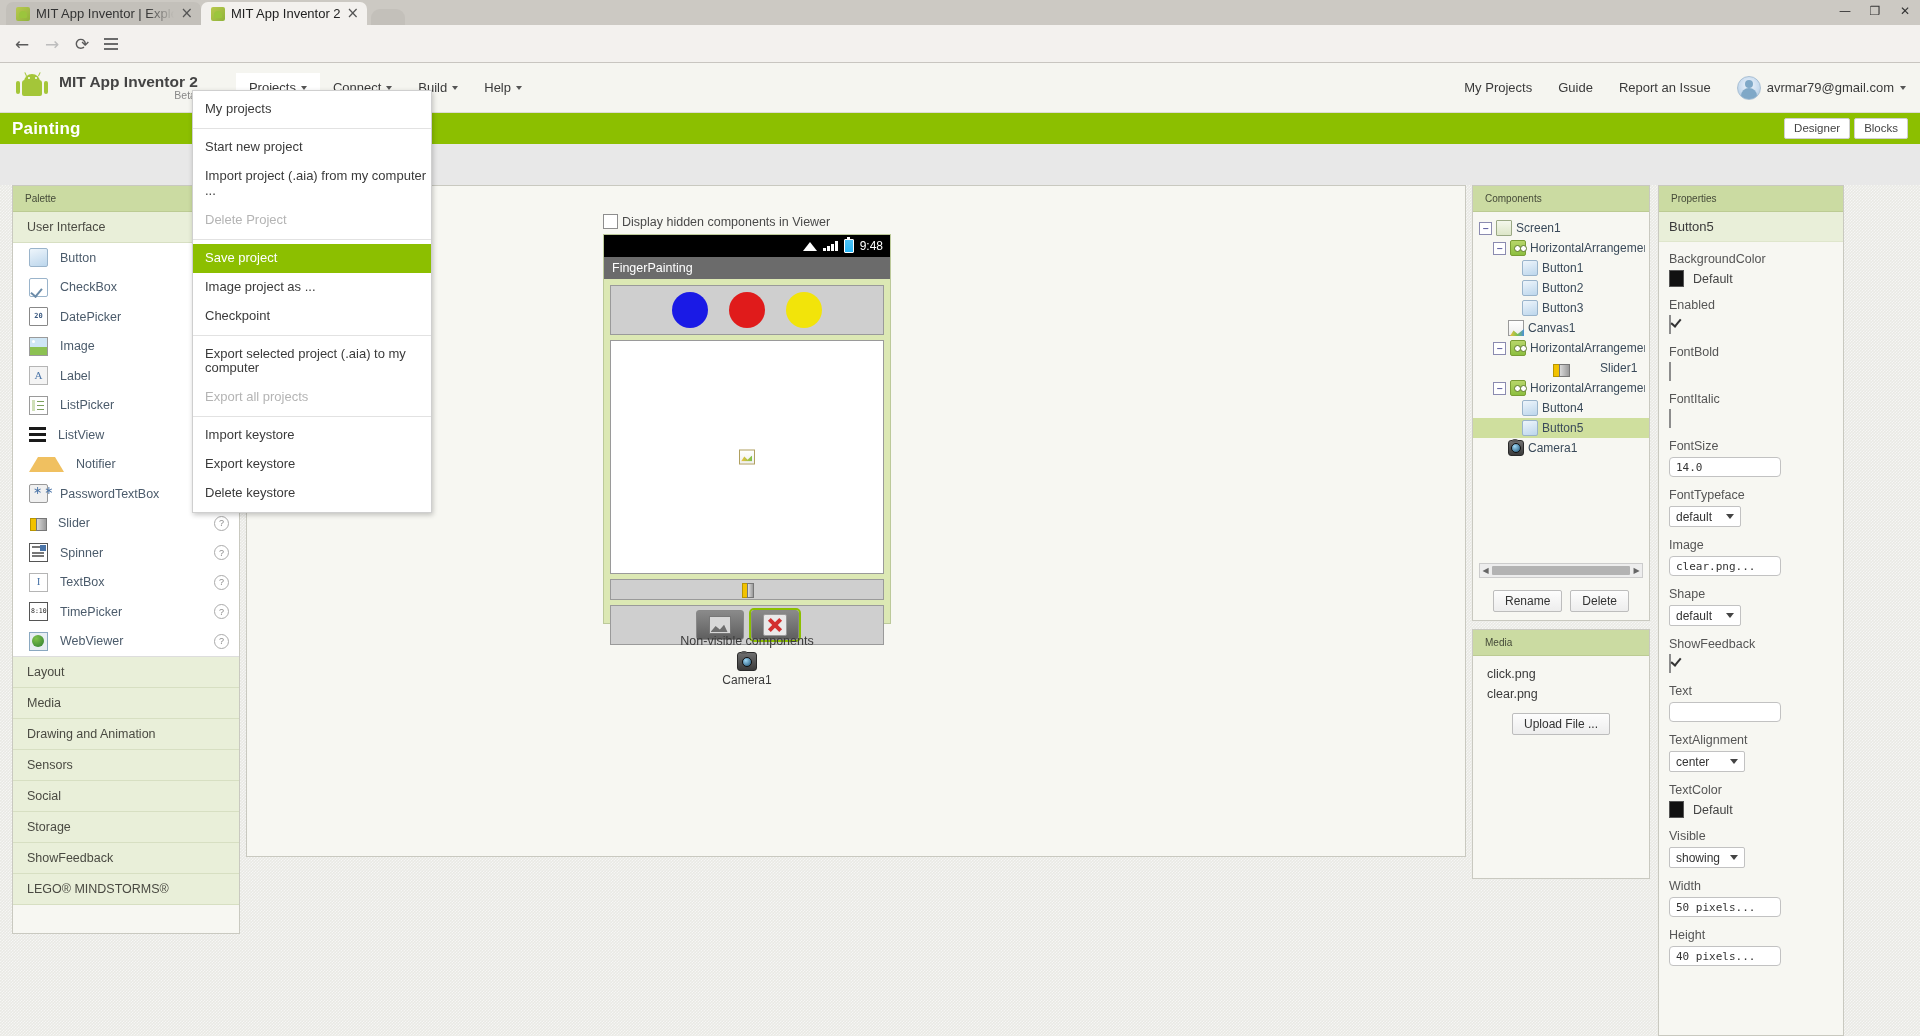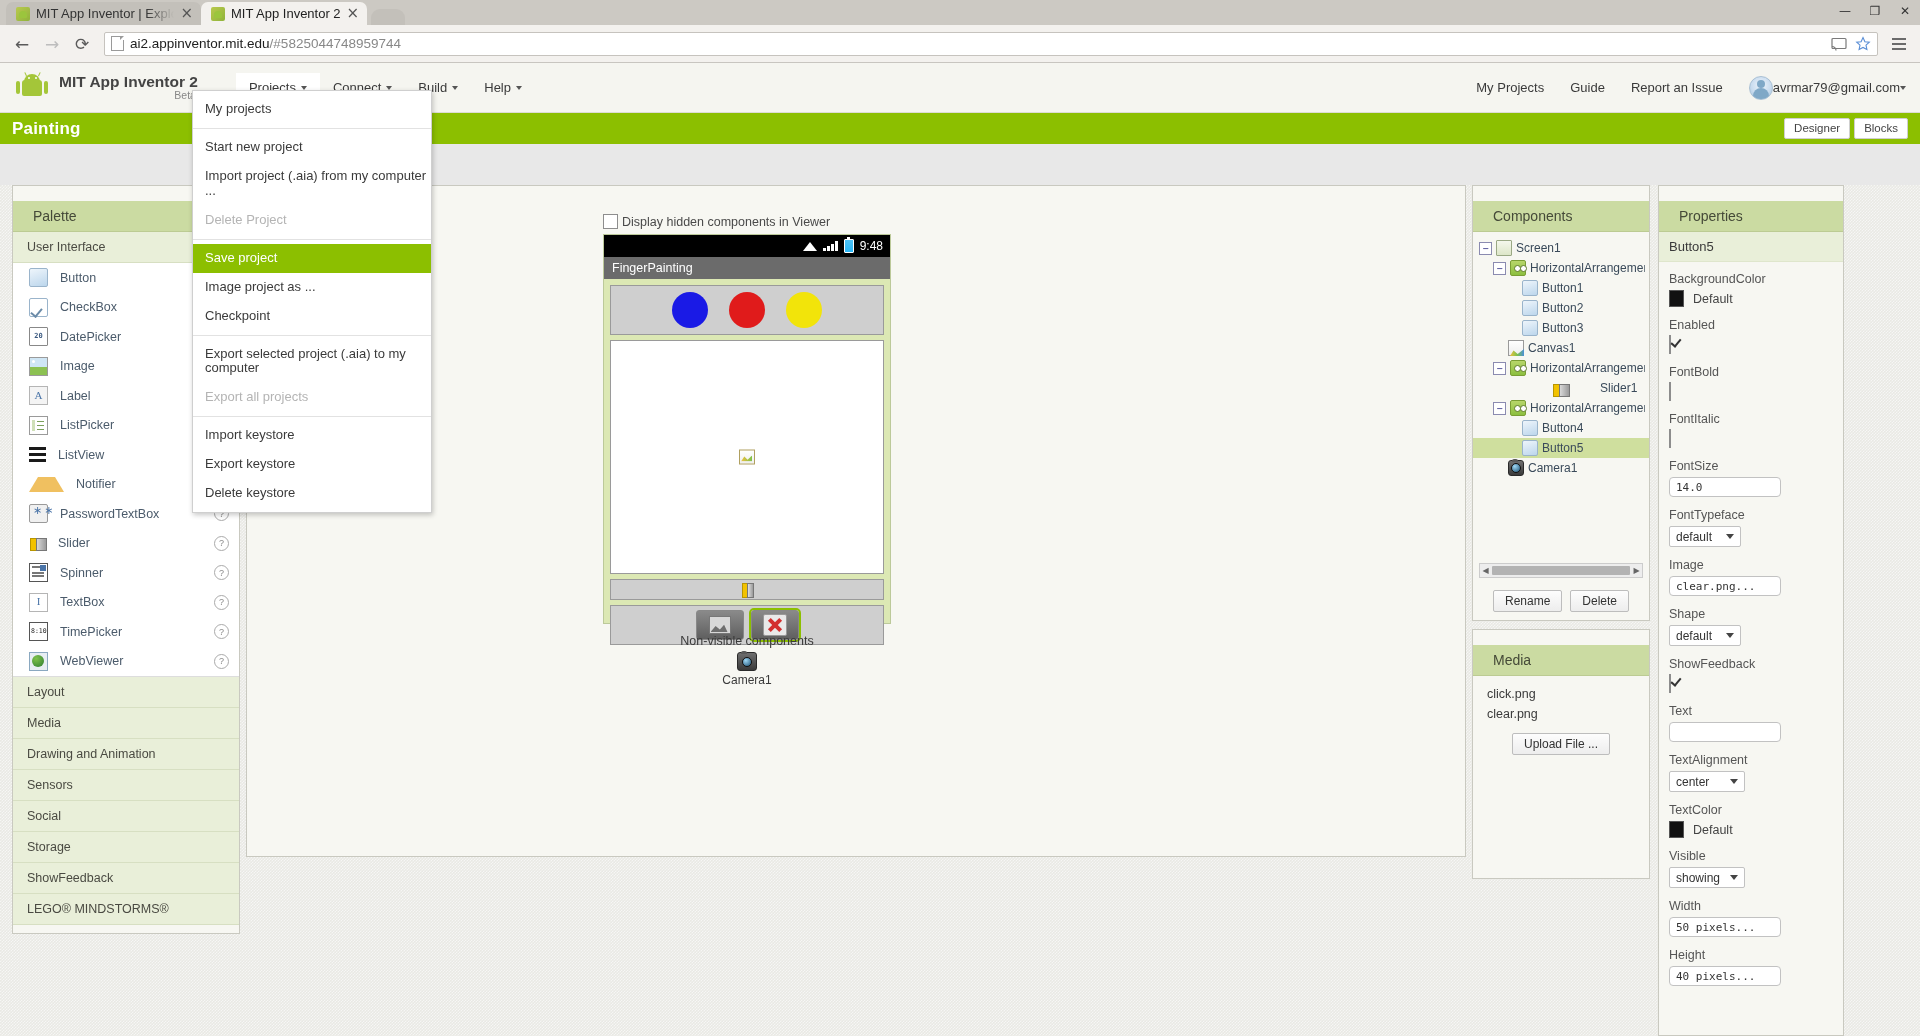--- a/index.html
+++ b/index.html
@@ -137,21 +137,21 @@
     border:1px solid #a9c0d4;position:relative;overflow:hidden;flex:0 0 22px;
   }
   #avatar-ico::after{
     content:"";position:absolute;left:50%;top:54%;width:16px;height:14px;
     transform:translateX(-50%);border-radius:8px 8px 0 0;background:#7fa8c7;
   }
   #avatar-ico::before{
     content:"";position:absolute;left:50%;top:16%;width:8px;height:8px;
     transform:translateX(-50%);border-radius:50%;background:#7fa8c7;z-index:2;
   }
-  #user-email{display:flex;align-items:center;}
+  #user-email{display:flex;align-items:center;gap:6px;}
 
   
   #project-bar{
     height:31px;background:#8cbf00;display:flex;align-items:center;
     padding:0 12px;box-sizing:border-box;position:relative;
   }
   #project-name{
     color:#fff;font-size:17px;font-weight:bold;letter-spacing:.2px;
   }
   #view-toggle{margin-left:auto;display:flex;gap:4px;}
@@ -164,24 +164,23 @@
   #work-area{
     position:absolute;left:0;top:185px;width:1920px;height:851px;
     background:#e9e9e4;
     background-image:
       linear-gradient(45deg,rgba(255,255,255,.55) 25%,transparent 25%,transparent 75%,rgba(255,255,255,.55) 75%),
       linear-gradient(45deg,rgba(255,255,255,.55) 25%,transparent 25%,transparent 75%,rgba(255,255,255,.55) 75%);
     background-size:3px 3px;background-position:0 0,1.5px 1.5px;
   }
   .panel{background:#f7f7f2;border:1px solid #c9c9c0;box-sizing:border-box;}
   .panel-head{
-    background:#cbdba2;color:#454a38;font-size:14px;
-    padding:7px 20px;box-sizing:border-box;
+    background:#cbdba2;color:#454a38;font-size:10px;
+    padding:7px 12px;box-sizing:border-box;
     border-bottom:1px solid #bccb93;
-    margin-top:15px;
   }
 
   
   #palette{position:absolute;left:12px;top:0;width:228px;height:749px;}
   .pal-cat{
     background:#e9efd9;color:#4a4a42;font-size:12.5px;
     padding:8px 10px 8px 14px;box-sizing:border-box;
     border-bottom:1px solid #d7dfc2;
   }
   .pal-cat.first{border-top:none;}
@@ -456,33 +455,20 @@
     <div id="wincontrols">
       <div class="wc-min">—</div>
       <div class="wc-max">❐</div>
       <div class="wc-close">✕</div>
     </div>
   </div>
   <div id="navbar">
     <div class="navbtn">←</div>
     <div class="navbtn dim">→</div>
     <div class="navbtn">⟳</div>
-    <div id="omnibox">
-      <span class="pageicon"></span>
-      <span id="urltext"><span>ai2.appinventor.mit.edu</span><span class="urlpath">/#5825044748959744</span></span>
-      <span id="omni-right">
-        <svg class="omni-ico" viewBox="0 0 16 16">
-            <rect x="1" y="2.5" width="14" height="10" rx="1" fill="none" stroke="#7a7a7a" stroke-width="1.2"></rect>
-            <path d="M1 10.5a4 4 0 014 4" fill="none" stroke="#7a7a7a" stroke-width="1.2"></path>
-          </svg>
-        <svg class="omni-ico" viewBox="0 0 16 16">
-            <path d="M8 1.6l1.9 4.1 4.4.5-3.3 3 0.9 4.3L8 11.4l-3.9 2.1.9-4.3-3.3-3 4.4-.5z" fill="none" stroke="#5b8fd6" stroke-width="1.1"></path>
-          </svg>
-      </span>
-    </div>
     <div id="menubtn">
         <span></span>
         <span></span>
         <span></span>
       </div>
   </div>
 </div>
 
 <div id="app-header">
   <div id="logo-box">

